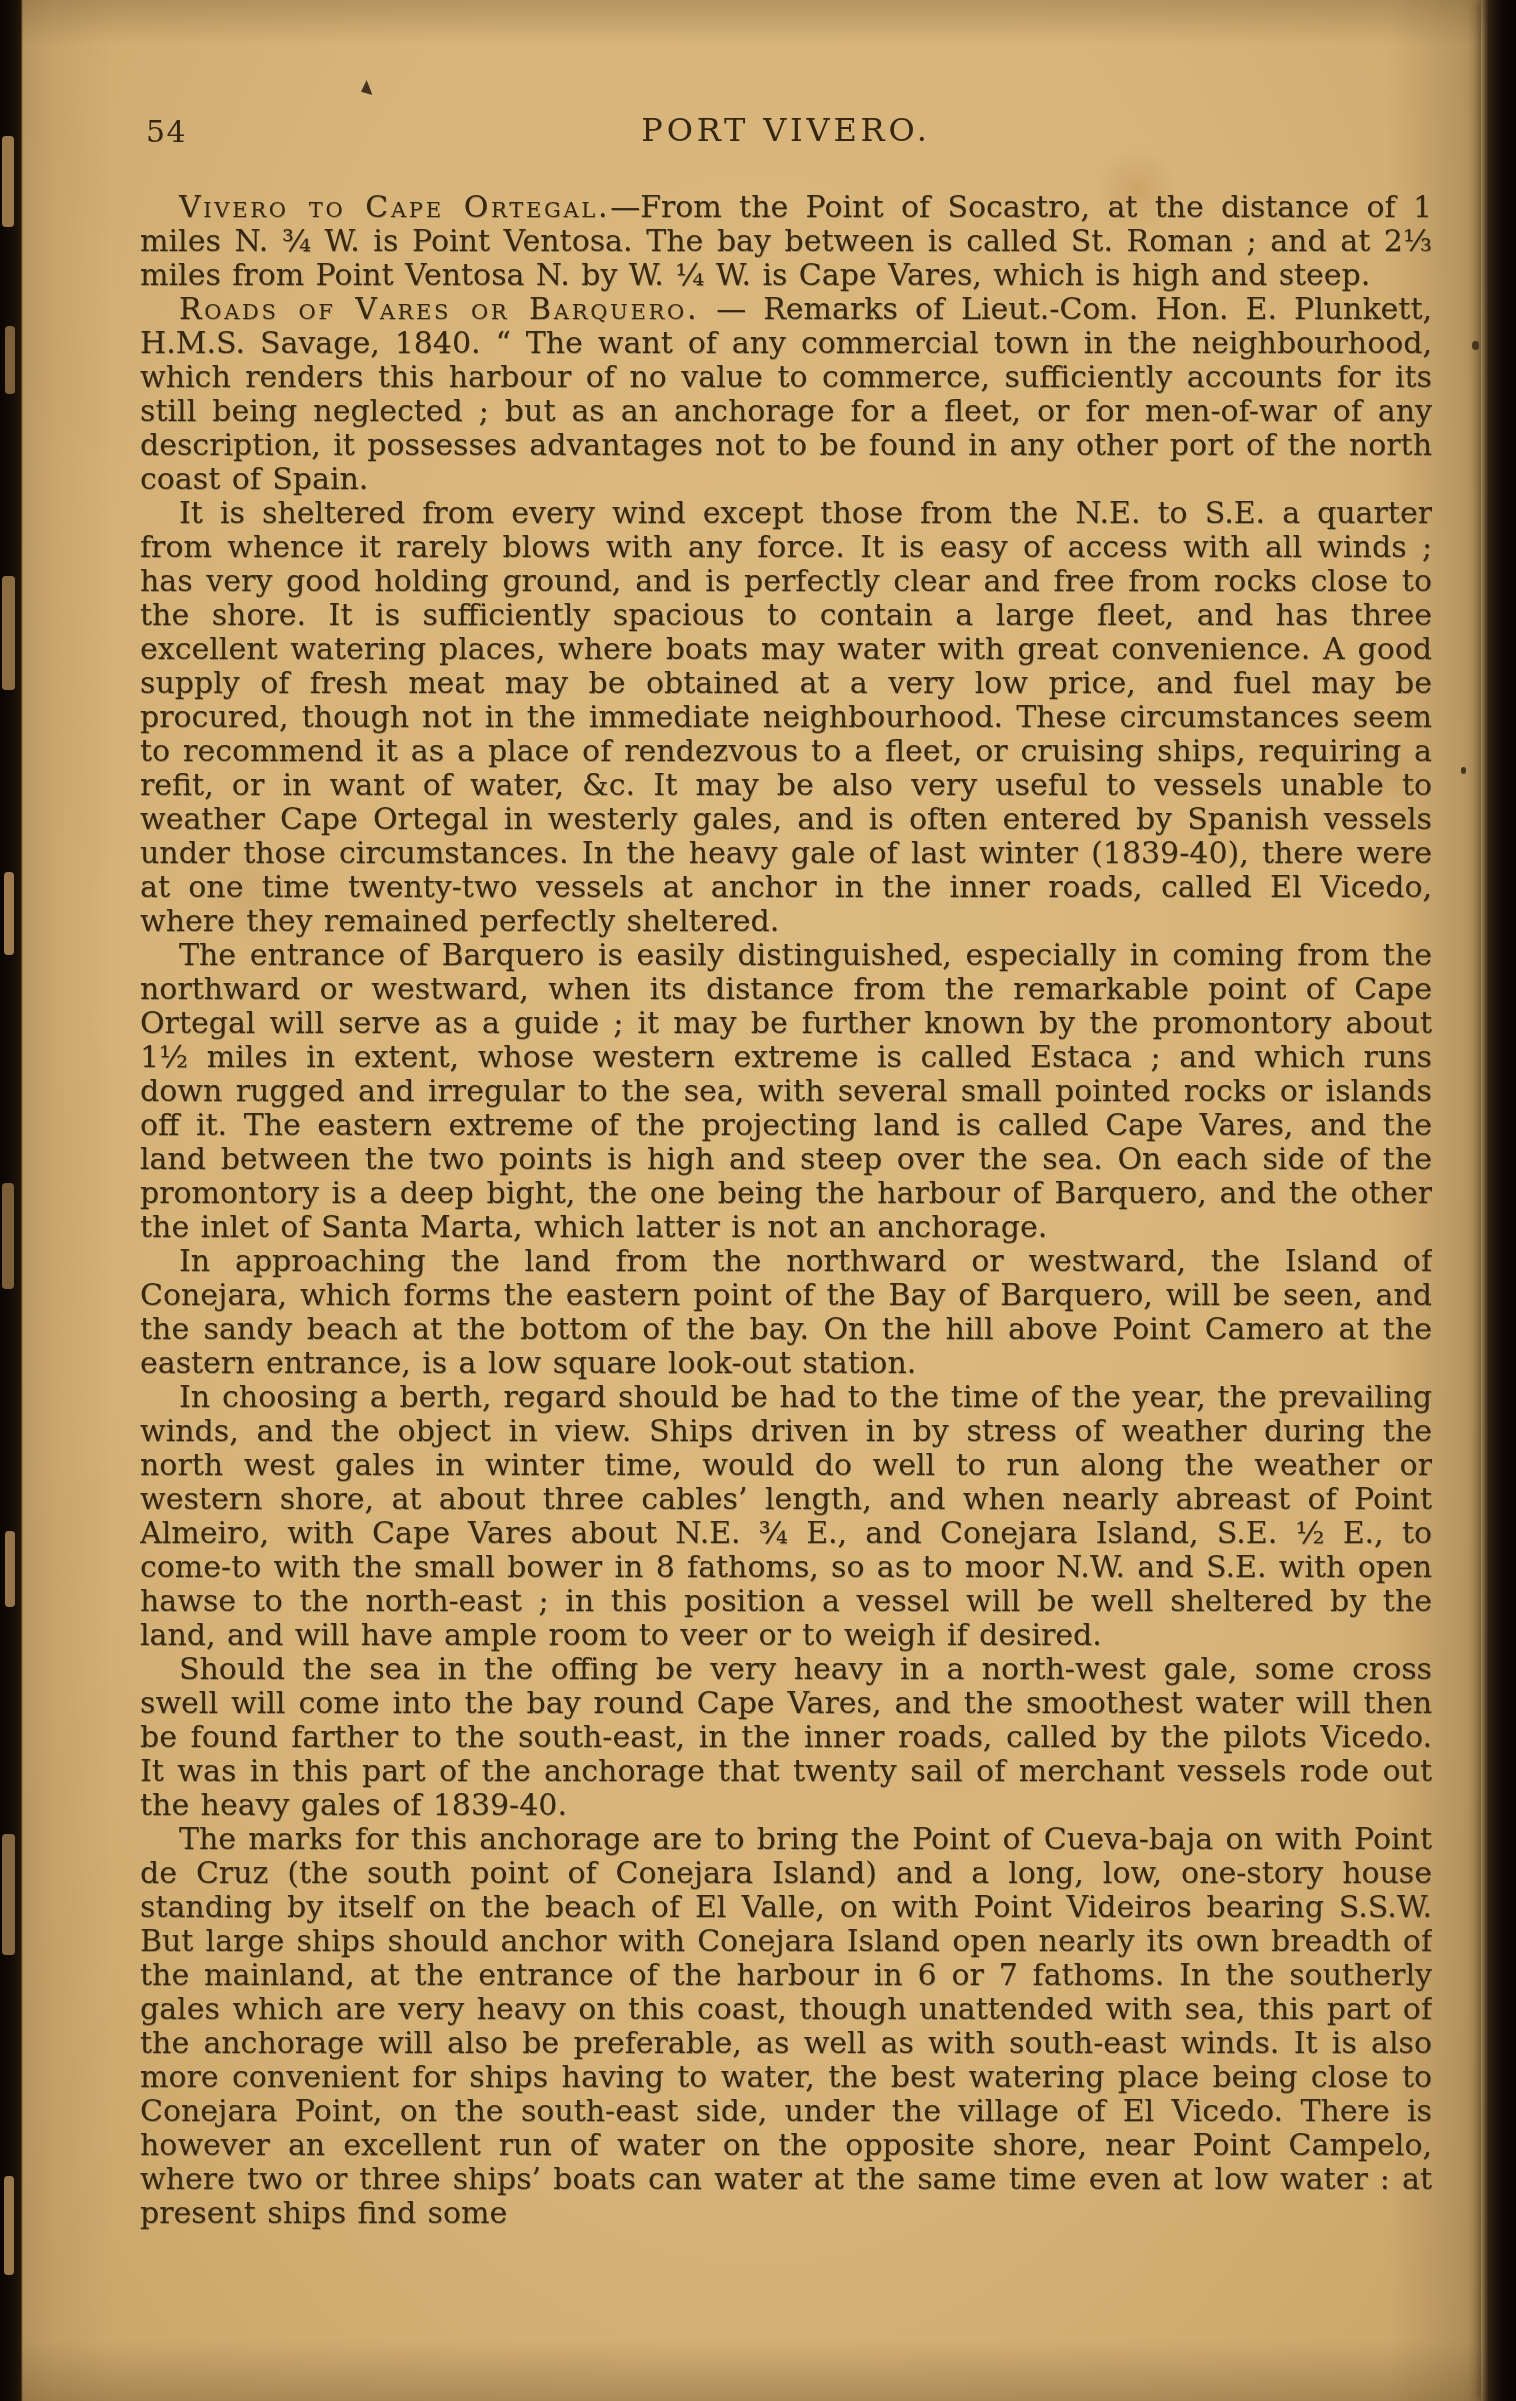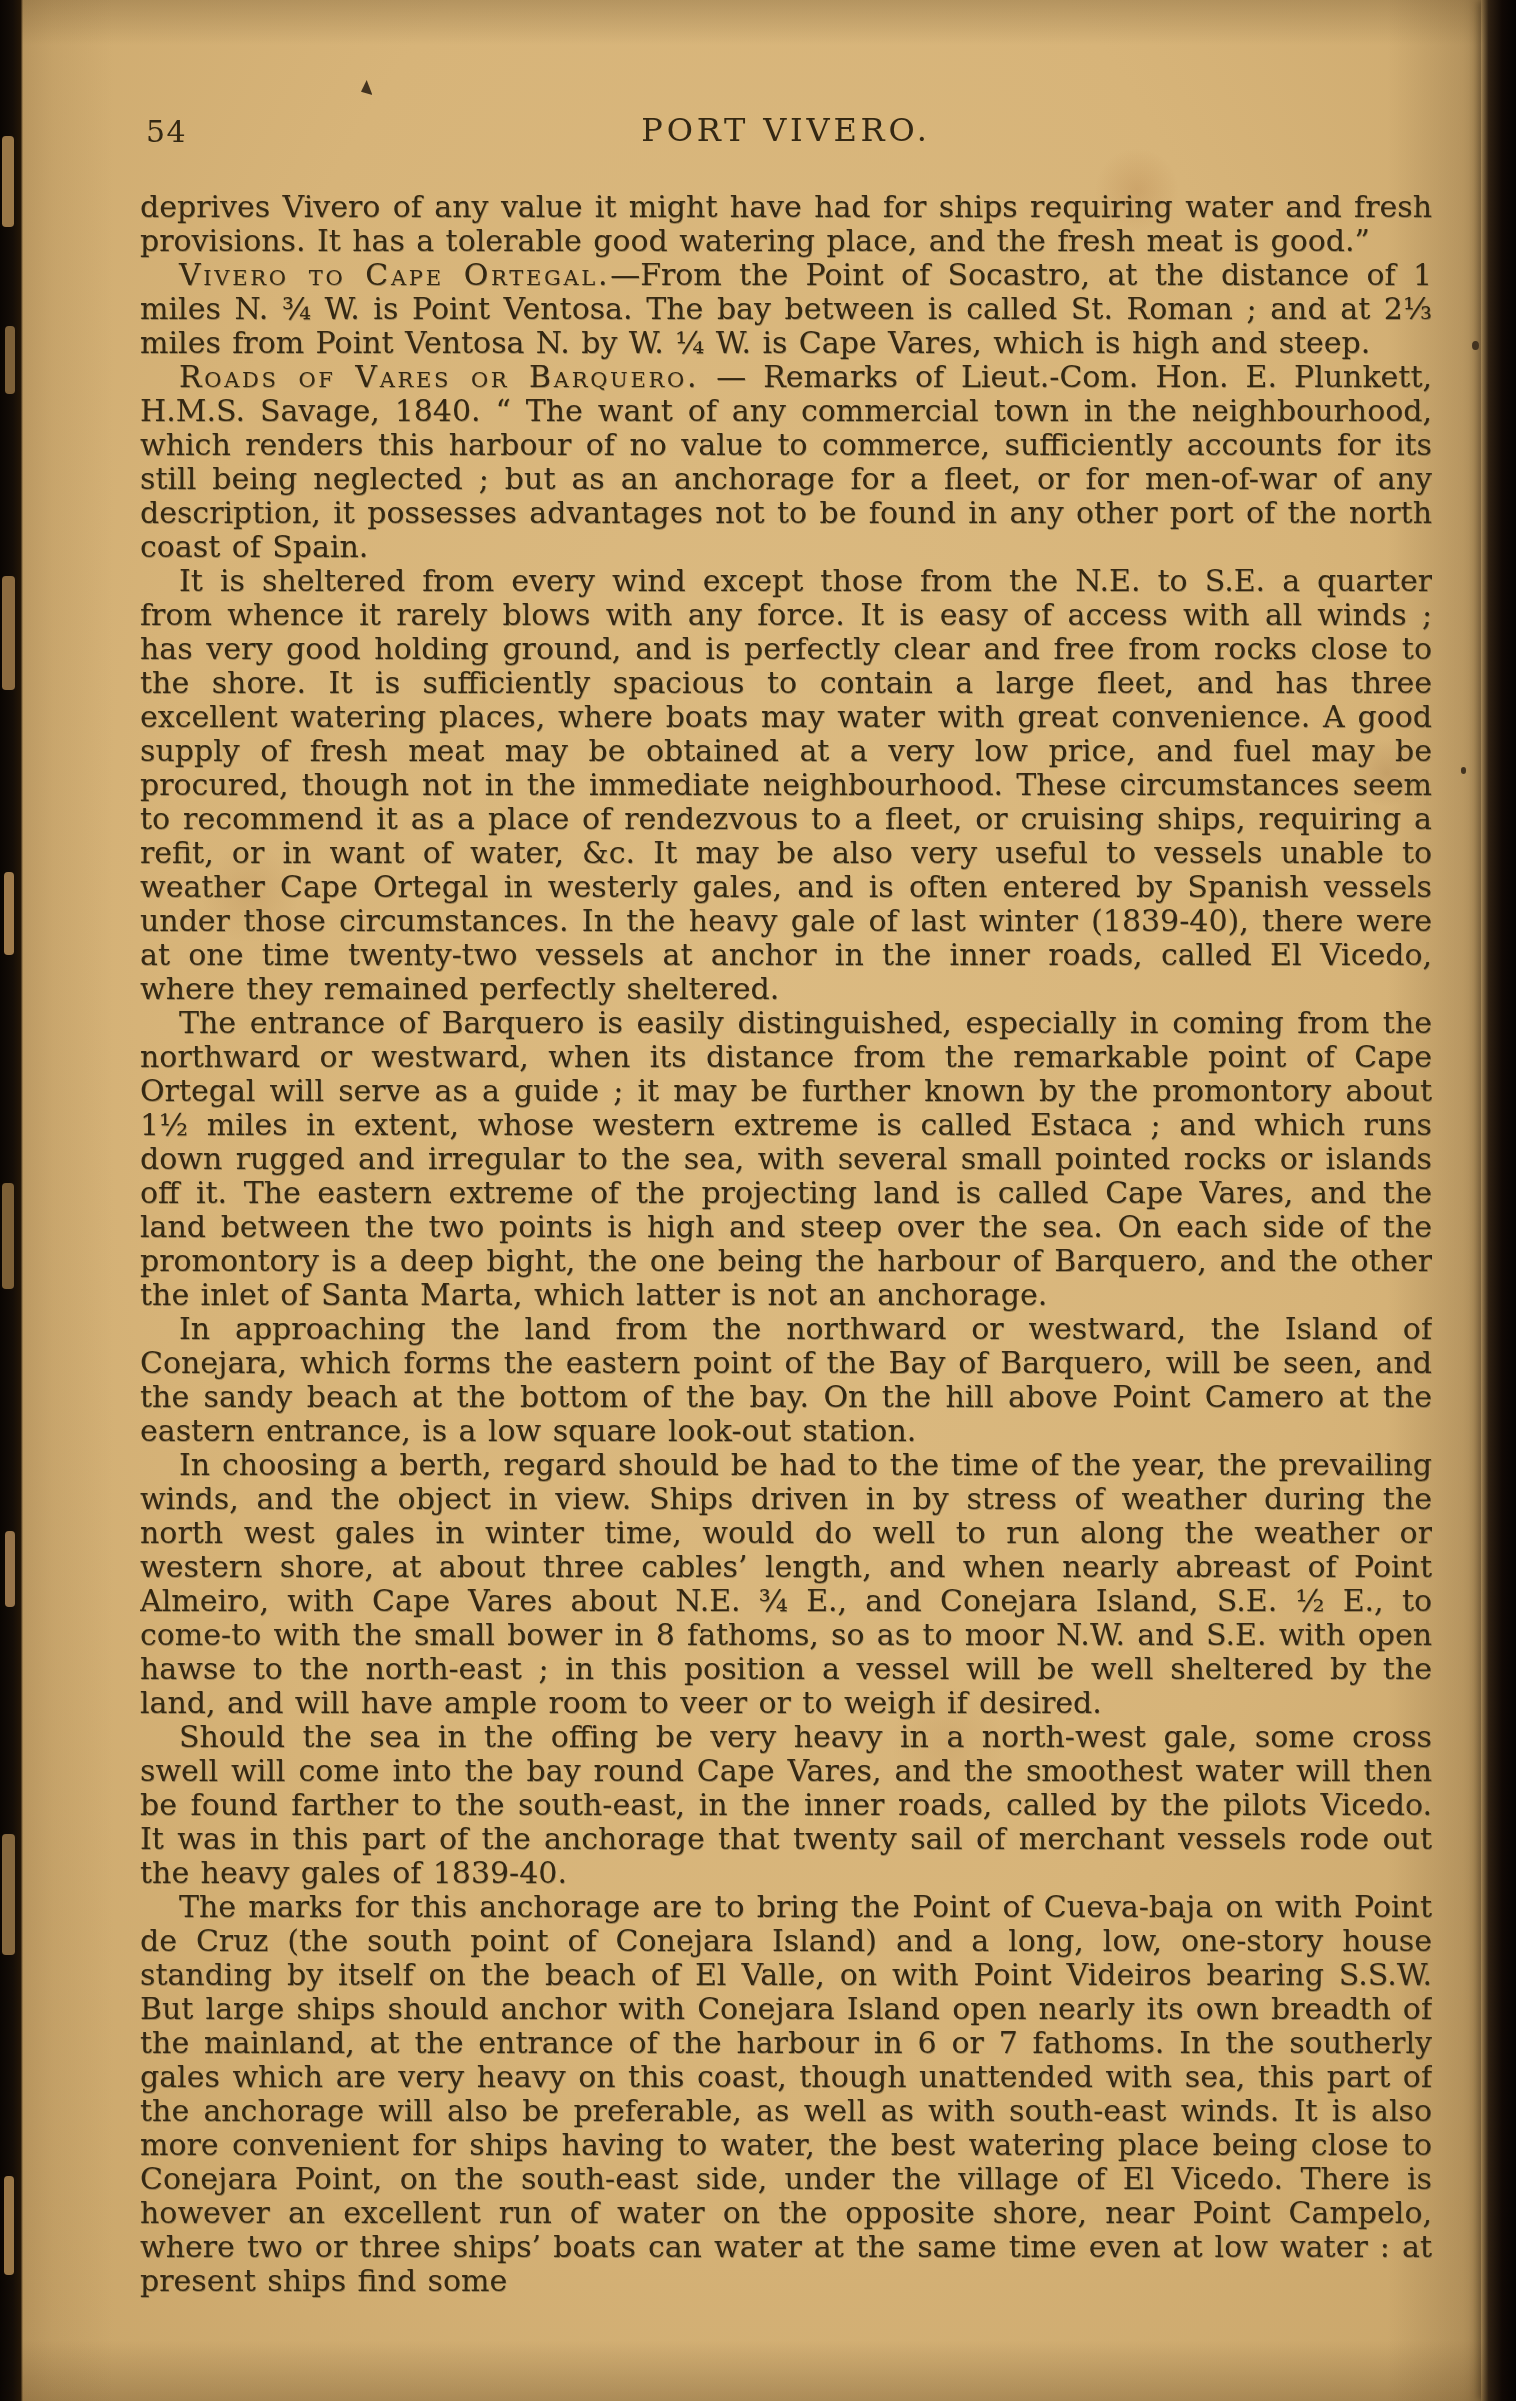--- a/index.html
+++ b/index.html
@@ -80,21 +80,20 @@
   <div class="blot" style="left:1461px;top:767px;width:5.3px;height:6.8px;border-radius:50%;"></div>
 
   <div class="content">
 
     <div class="pagehead">
       <span class="pagenum">54</span>
       <span class="runtitle">PORT VIVERO.</span>
     </div>
 
     <div class="bodytext">
-      <p class="noindent"><span class="lead"></span><span>deprives Vivero of any value it might have had for ships requiring water and fresh provisions. It has a tolerable good watering place, and the fresh meat is good.”</span></p>
       <p><span class="lead">Vivero to Cape Ortegal.</span><span>—From the Point of Socastro, at the distance of 1 miles N. ¾ W. is Point Ventosa. The bay between is called St. Roman ; and at 2⅓ miles from Point Ventosa N. by W. ¼ W. is Cape Vares, which is high and steep.</span></p>
       <p><span class="lead">Roads of Vares or Barquero.</span><span> — Remarks of Lieut.-Com. Hon. E. Plunkett, H.M.S. Savage, 1840. “ The want of any commercial town in the neighbourhood, which renders this harbour of no value to commerce, sufficiently accounts for its still being neglected ; but as an anchorage for a fleet, or for men-of-war of any description, it possesses advantages not to be found in any other port of the north coast of Spain.</span></p>
       <p><span class="lead"></span><span>It is sheltered from every wind except those from the N.E. to S.E. a quarter from whence it rarely blows with any force. It is easy of access with all winds ; has very good holding ground, and is perfectly clear and free from rocks close to the shore. It is sufficiently spacious to contain a large fleet, and has three excellent watering places, where boats may water with great convenience. A good supply of fresh meat may be obtained at a very low price, and fuel may be procured, though not in the immediate neighbourhood. These circumstances seem to recommend it as a place of rendezvous to a fleet, or cruising ships, requiring a refit, or in want of water, &amp;c. It may be also very useful to vessels unable to weather Cape Ortegal in westerly gales, and is often entered by Spanish vessels under those circumstances. In the heavy gale of last winter (1839-40), there were at one time twenty-two vessels at anchor in the inner roads, called El Vicedo, where they remained perfectly sheltered.</span></p>
       <p><span class="lead"></span><span>The entrance of Barquero is easily distinguished, especially in coming from the northward or westward, when its distance from the remarkable point of Cape Ortegal will serve as a guide ; it may be further known by the promontory about 1½ miles in extent, whose western extreme is called Estaca ; and which runs down rugged and irregular to the sea, with several small pointed rocks or islands off it. The eastern extreme of the projecting land is called Cape Vares, and the land between the two points is high and steep over the sea. On each side of the promontory is a deep bight, the one being the harbour of Barquero, and the other the inlet of Santa Marta, which latter is not an anchorage.</span></p>
       <p><span class="lead"></span><span>In approaching the land from the northward or westward, the Island of Conejara, which forms the eastern point of the Bay of Barquero, will be seen, and the sandy beach at the bottom of the bay. On the hill above Point Camero at the eastern entrance, is a low square look-out station.</span></p>
       <p><span class="lead"></span><span>In choosing a berth, regard should be had to the time of the year, the prevailing winds, and the object in view. Ships driven in by stress of weather during the north west gales in winter time, would do well to run along the weather or western shore, at about three cables’ length, and when nearly abreast of Point Almeiro, with Cape Vares about N.E. ¾ E., and Conejara Island, S.E. ½ E., to come-to with the small bower in 8 fathoms, so as to moor N.W. and S.E. with open hawse to the north-east ; in this position a vessel will be well sheltered by the land, and will have ample room to veer or to weigh if desired.</span></p>
       <p><span class="lead"></span><span>Should the sea in the offing be very heavy in a north-west gale, some cross swell will come into the bay round Cape Vares, and the smoothest water will then be found farther to the south-east, in the inner roads, called by the pilots Vicedo. It was in this part of the anchorage that twenty sail of merchant vessels rode out the heavy gales of 1839-40.</span></p>
       <p><span class="lead"></span><span>The marks for this anchorage are to bring the Point of Cueva-baja on with Point de Cruz (the south point of Conejara Island) and a long, low, one-story house standing by itself on the beach of El Valle, on with Point Videiros bearing S.S.W. But large ships should anchor with Conejara Island open nearly its own breadth of the mainland, at the entrance of the harbour in 6 or 7 fathoms. In the southerly gales which are very heavy on this coast, though unattended with sea, this part of the anchorage will also be preferable, as well as with south-east winds. It is also more convenient for ships having to water, the best watering place being close to Conejara Point, on the south-east side, under the village of El Vicedo. There is however an excellent run of water on the opposite shore, near Point Campelo, where two or three ships’ boats can water at the same time even at low water : at present ships find some</span></p>
     </div>
 

